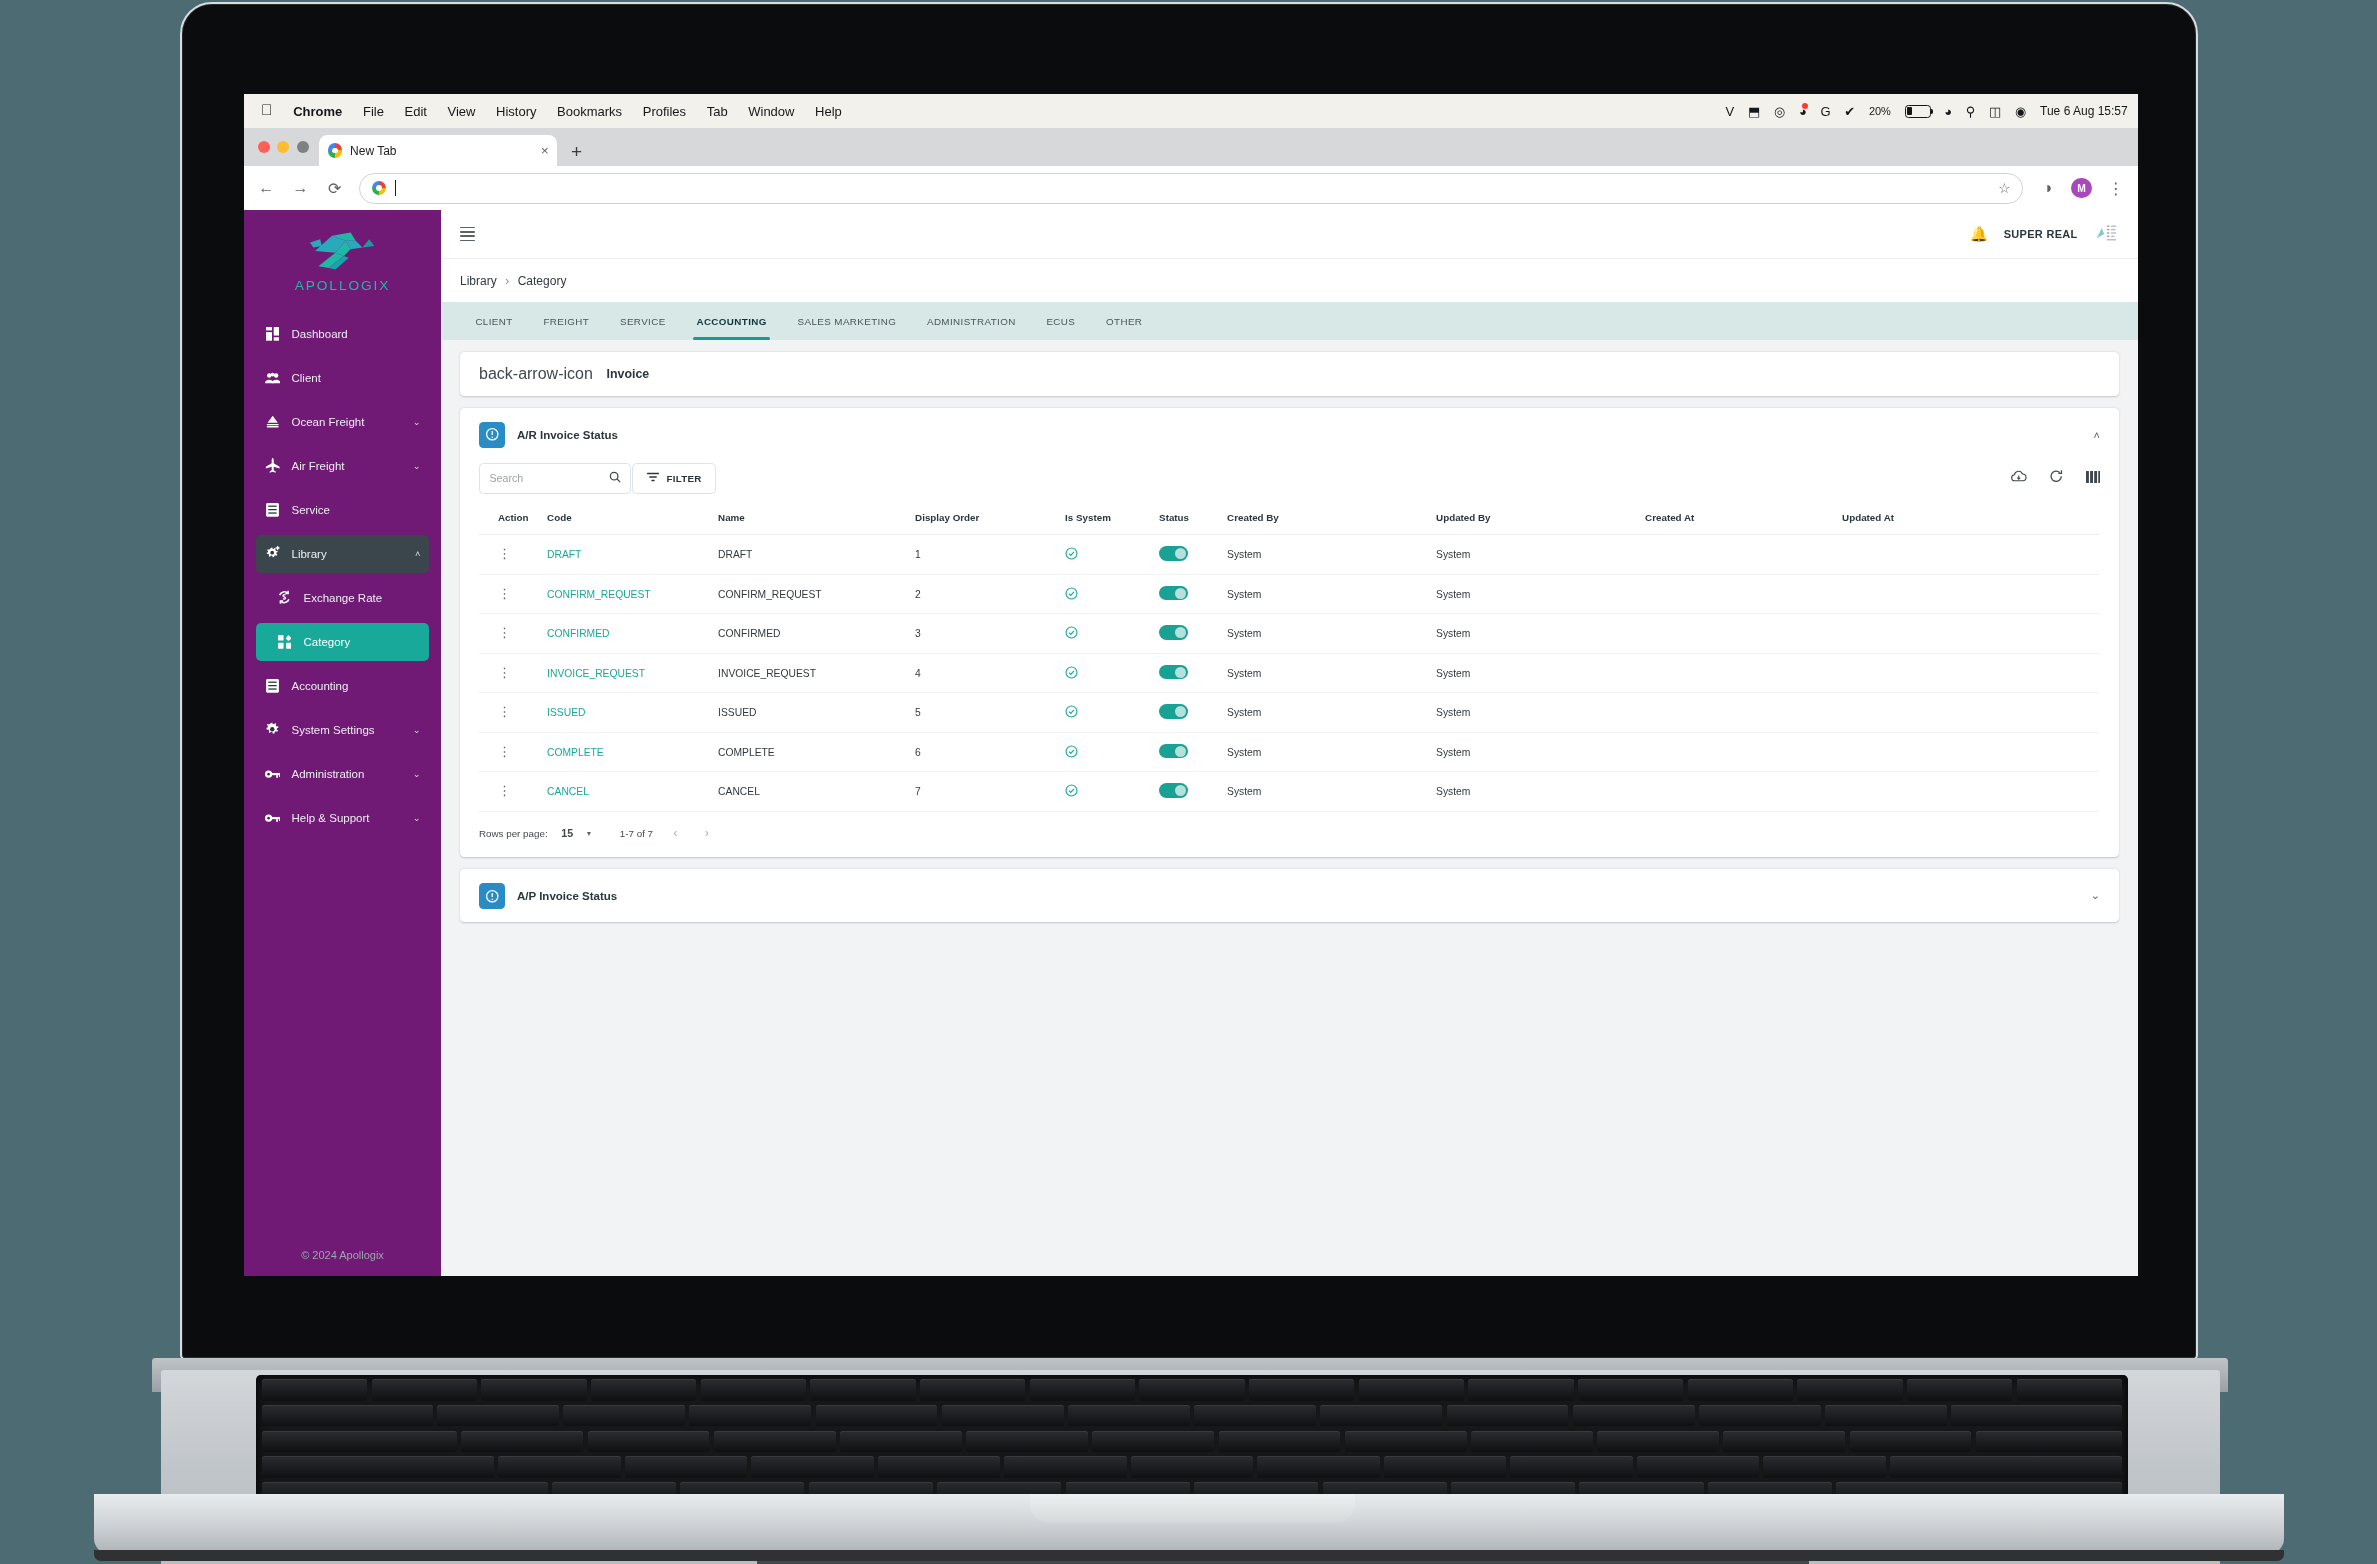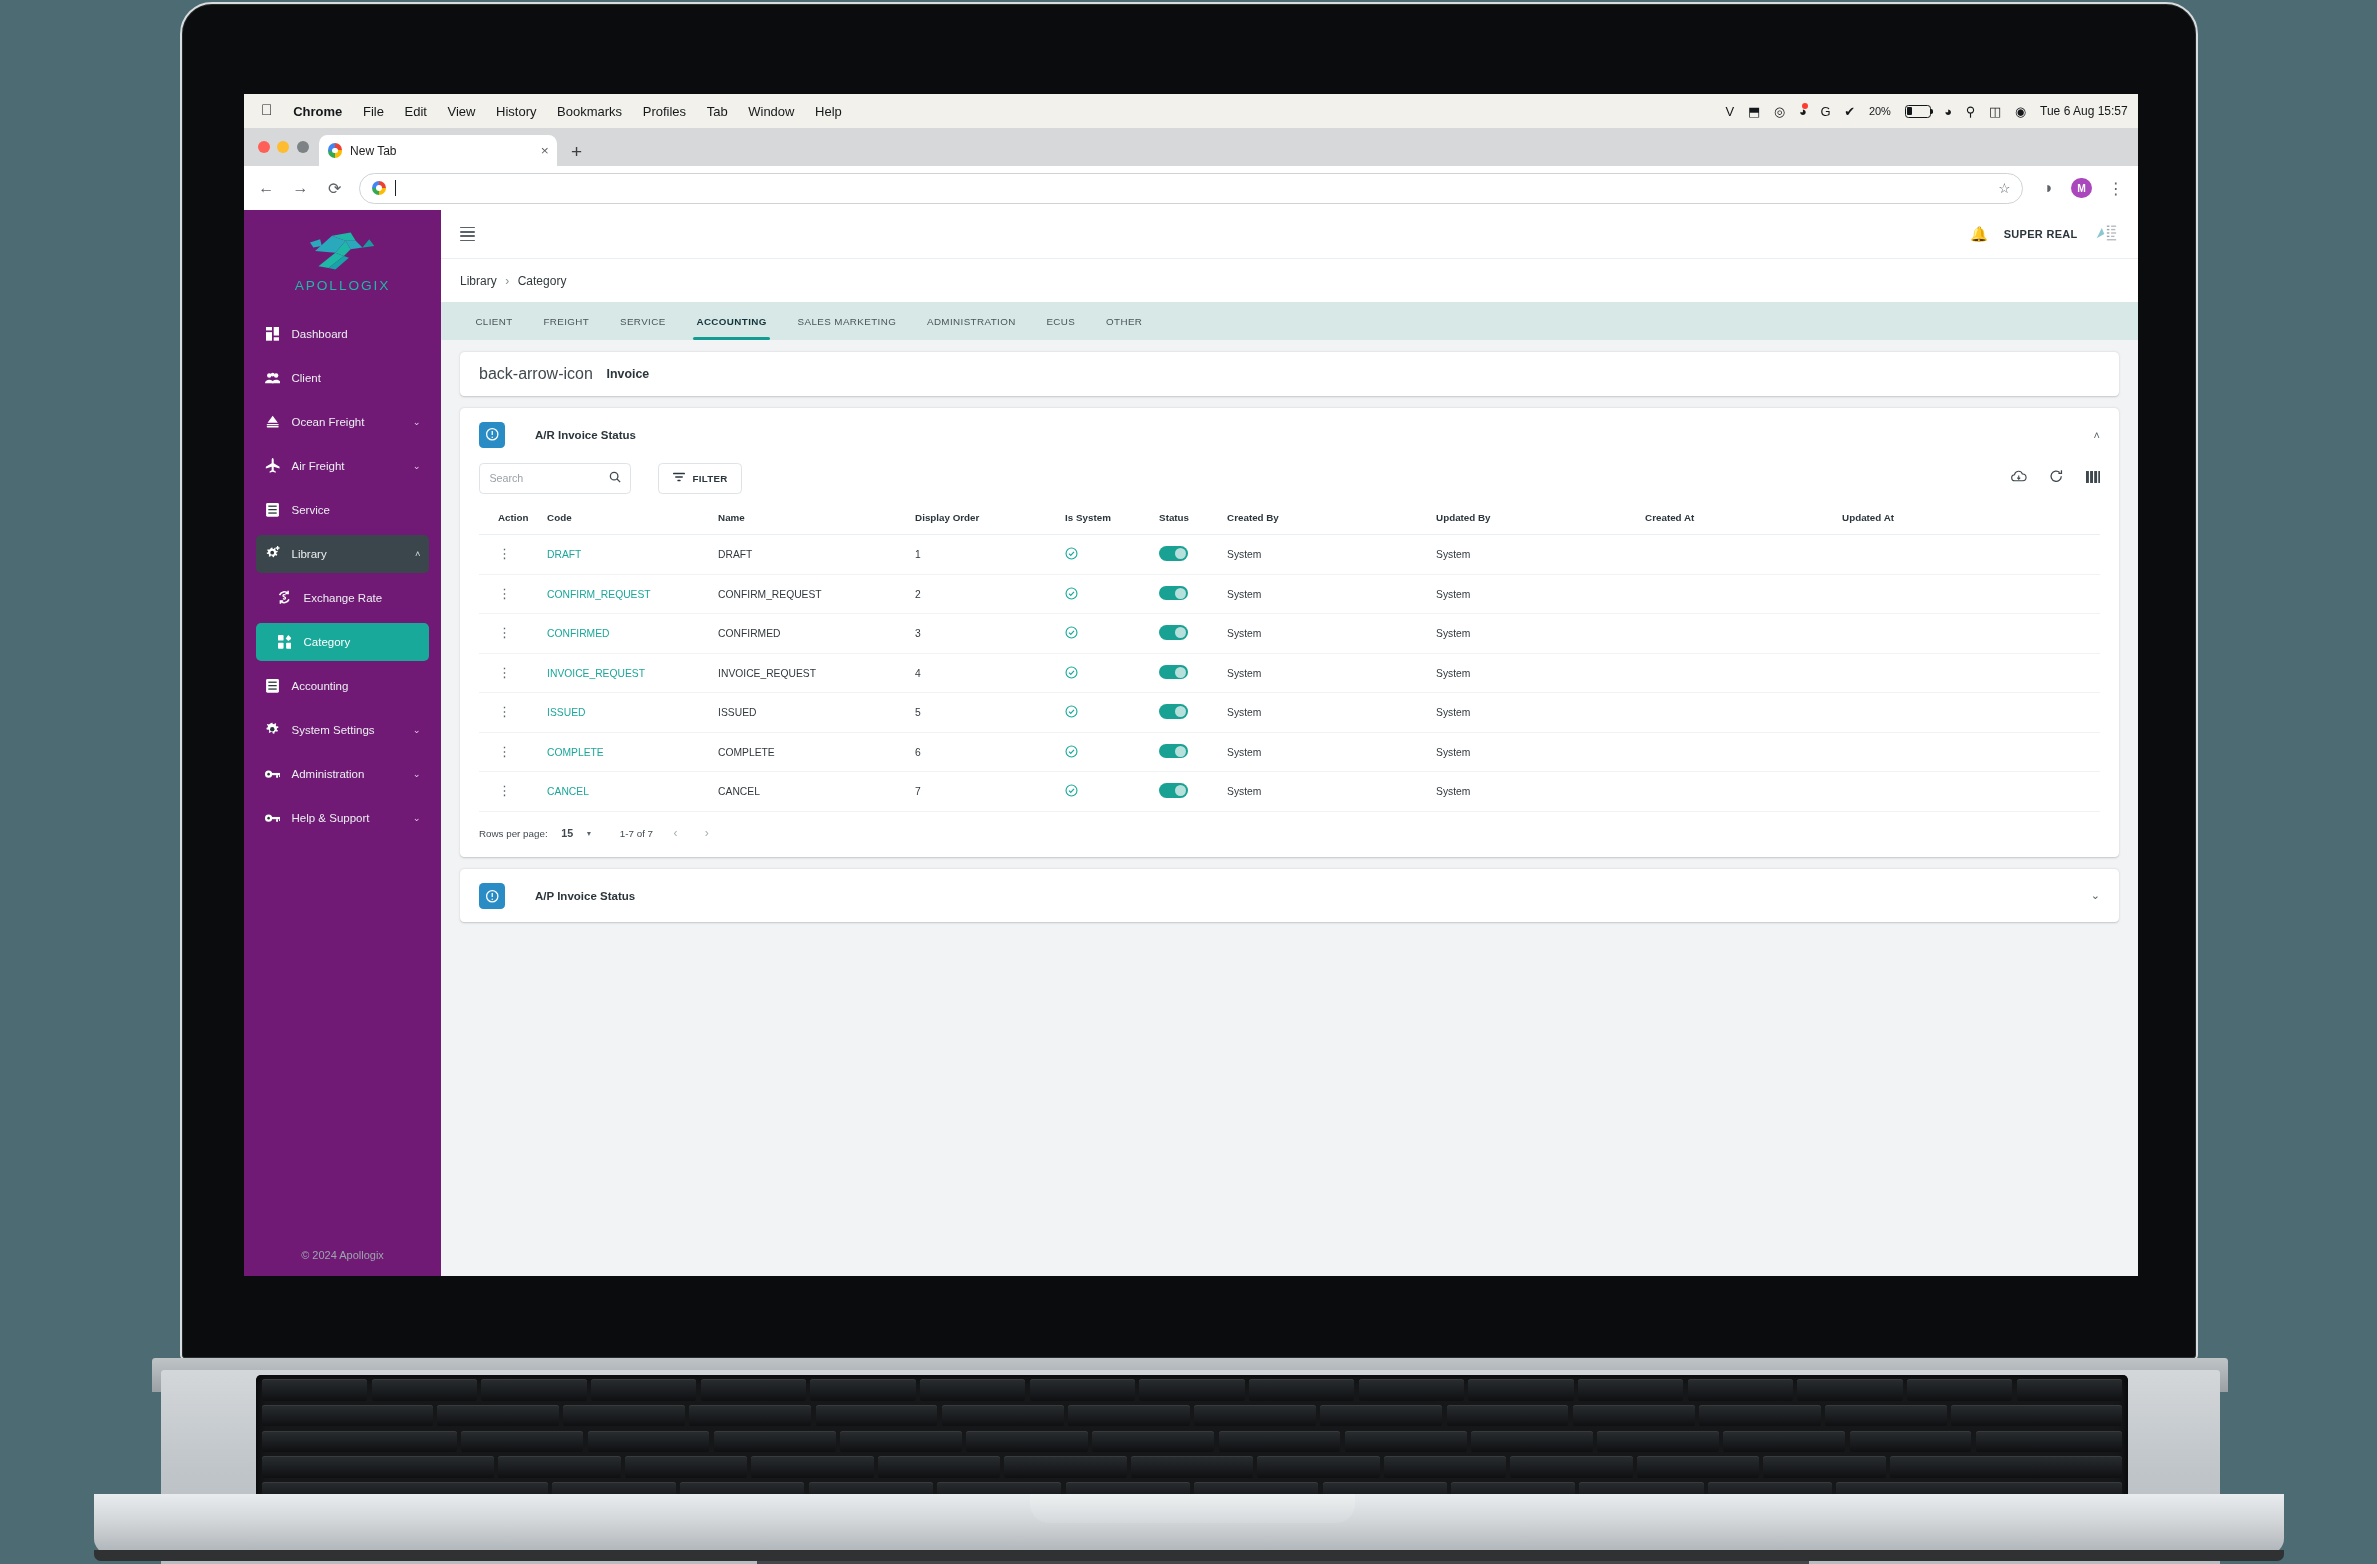--- a/index.html
+++ b/index.html
@@ -234,32 +234,32 @@
   .card {
     background: #fff; border-radius: 4.3px;
     box-shadow: 0 0.9px 2.6px rgba(0,0,0,.14), 0 0.9px 0.9px rgba(0,0,0,.06);
     margin-bottom: 12px;
   }
   .invhead { height: 44px; display: flex; align-items: center; gap: 13.7px; padding: 0 19px; }
   .backarr { font-size: 16px; color: #41494e; }
   .invtitle { font-size: 12.4px; font-weight: bold; color: #2b363c; }
 
   .panel-head {
-    display: flex; align-items: center; gap: 30px;
+    display: flex; align-items: center; gap: 12px;
     padding: 12px 19px; height: 53px;
   }
   .panel-icon {
     width: 26px; height: 26px; border-radius: 4.3px; background: #2a8cc4;
     color: #fff; display: flex; align-items: center; justify-content: center;
     flex: none;
   }
   .panel-title { font-size: 11.5px; font-weight: bold; color: #2b363c; }
   .panel-chev { margin-left: auto; font-size: 11px; color: #556066; }
 
-  .toolsrow { display: flex; align-items: center; gap: 27px; padding: 1.7px 19px 12px; }
+  .toolsrow { display: flex; align-items: center; gap: 1px; padding: 1.7px 19px 12px; }
   .searchbox {
     width: 152px; height: 31px; border: 0.9px solid #dfe3e6; border-radius: 4.3px;
     display: flex; align-items: center; padding: 0 9.4px; gap: 6.8px;
     font-size: 10.7px; color: #9aa2a7;
   }
   .searchbox .sv { flex: 1; }
   .filterbtn {
     height: 31px; border: 0.9px solid #dfe3e6; border-radius: 4.3px;
     display: flex; align-items: center; gap: 7.7px; padding: 0 13.7px;
     font-size: 9.8px; font-weight: bold; color: #2b363c; letter-spacing: 0.3px;

